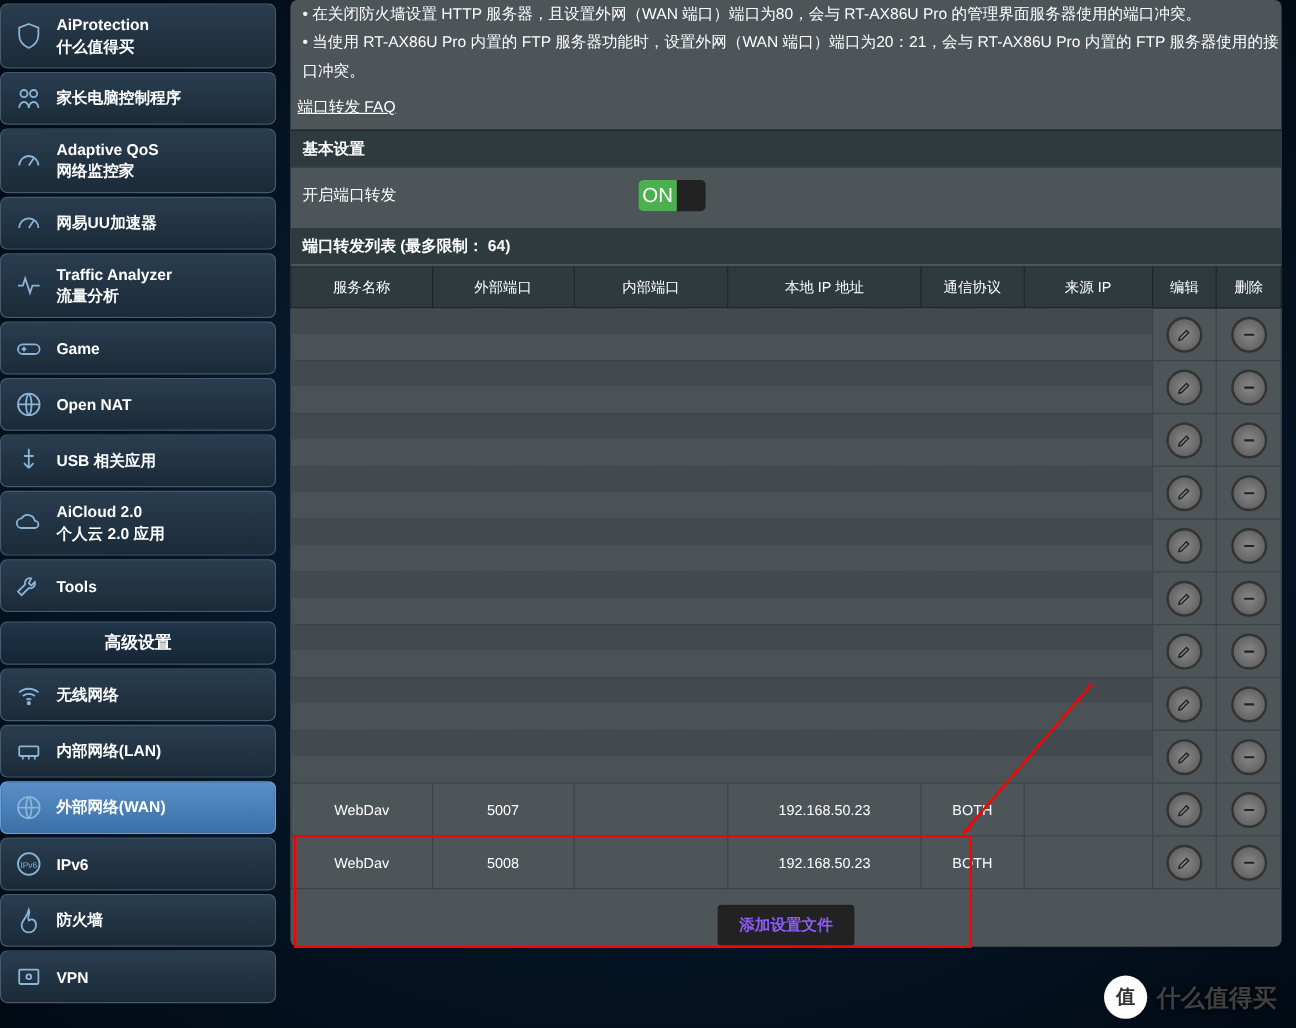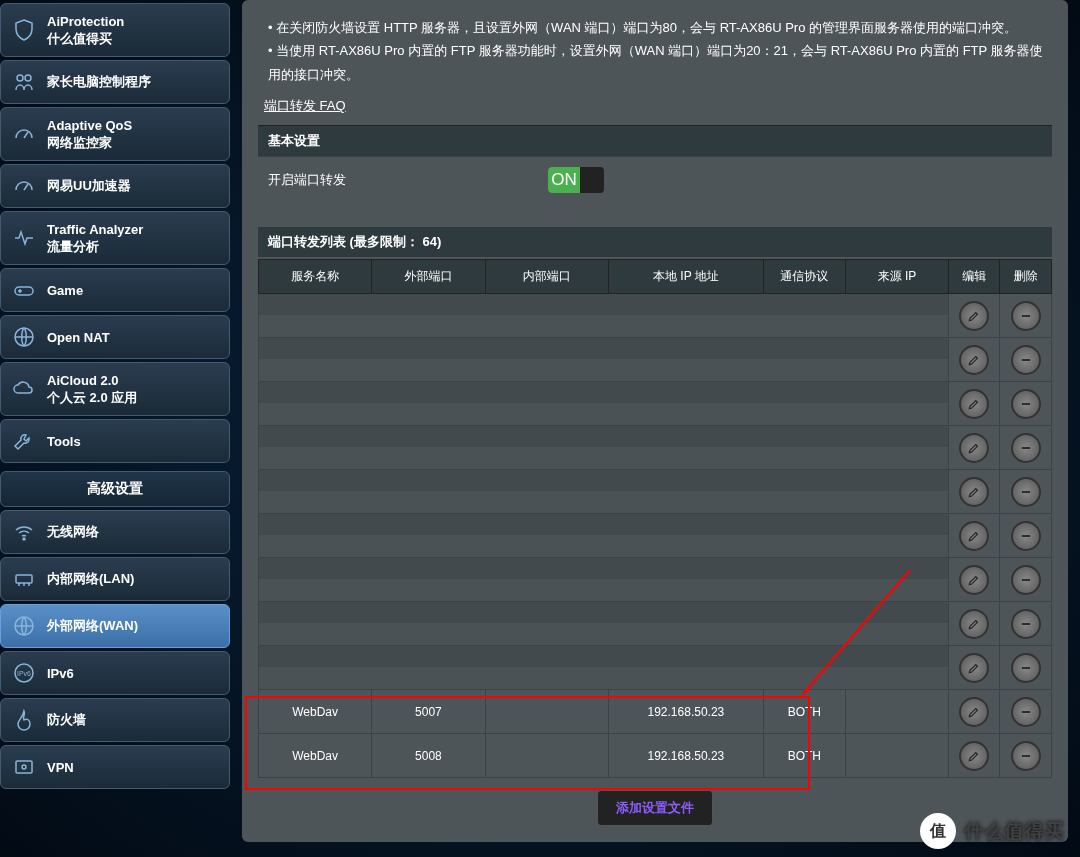--- a/index.html
+++ b/index.html
@@ -6,30 +6,30 @@
 body { background:radial-gradient(ellipse at center,#0a2540 0%,#051424 60%,#020a14 100%); color:#fff; width:1080px; height:857px; overflow:hidden; position:relative; }
 .container { display:flex; height:100%; }
 .sidebar { width:230px; padding:0 0; }
 .menu-item { display:flex; align-items:center; background:linear-gradient(#2a3d4f,#1a2a38); border:1px solid #455a6e; border-radius:6px; margin:3px 0; padding:8px 10px; cursor:pointer; min-height:41px; }
 .menu-item.active { background:linear-gradient(#5a8fc7,#3a6fa7); border-color:#6a9fd7; }
 .menu-icon { width:26px; height:26px; margin-right:10px; display:flex; align-items:center; justify-content:center; flex-shrink:0; }
 .menu-text { font-size:13px; font-weight:bold; }
 .menu-sub { font-size:13px; font-weight:bold; display:block; }
 .section-header { background:linear-gradient(#203548,#152535); border:1px solid #455a6e; border-radius:6px; margin:8px 0 3px; padding:8px; text-align:center; font-size:14px; font-weight:bold; }
 .main { flex:1; padding:0 12px 12px 12px; }
-.content-panel { background:#4e5559; border-radius:6px; padding:16px; }
+.content-panel { background:#4e5559; border-radius:6px; padding:0; }
 .note-list { list-style:none; margin:0 0 10px 10px; font-size:13px; line-height:1.8; }
 .note-list li::before { content:"• "; }
 .faq-link { text-decoration:underline; font-size:13px; margin-left:6px; cursor:pointer; display:inline-block; margin-bottom:10px; }
 .section-title { background:#2f3a3f; padding:6px 10px; font-size:13px; font-weight:bold; border-top:1px solid #222; }
 .setting-row { display:flex; align-items:center; padding:10px; border-top:1px solid #3a4448; }
 .setting-label { width:280px; font-size:13px; }
 .toggle { width:56px; height:26px; background:#222; border-radius:4px; display:flex; align-items:center; cursor:pointer; position:relative; }
 .toggle-on { width:32px; height:26px; background:#4caf50; border-radius:4px 0 0 4px; display:flex; align-items:center; justify-content:center; font-size:17px; font-weight:normal; }
-.list-title { background:#2f3a3f; padding:6px 10px; font-size:13px; font-weight:bold; margin-top:24px; }
+.list-title { background:#2f3a3f; padding:6px 10px; font-size:13px; font-weight:bold; margin-top:4px; }
 .port-table { width:100%; border-collapse:collapse; margin-top:2px; }
 .port-table th { background:#2f3a3f; padding:8px 4px; font-size:12px; font-weight:normal; border:1px solid #222; text-align:center; }
 .port-table td { border:1px solid #3a4448; padding:6px 4px; font-size:12px; text-align:center; height:44px; }
 .icon-btn { width:30px; height:30px; border-radius:50%; background:radial-gradient(#888,#555); border:2px solid #333; display:inline-flex; align-items:center; justify-content:center; cursor:pointer; color:#222; font-weight:bold; font-size:16px; }
 .pixelated { position:relative; }
 .pixelated::after { content:""; position:absolute; inset:0; background:
   repeating-linear-gradient(0deg,#4a5256 0 22px,#424a4e 22px 44px),
   repeating-linear-gradient(90deg,transparent 0 30px,rgba(255,255,255,0.03) 30px 60px); filter:blur(0.3px); }
 .highlight-box { position:absolute; border:2px solid #ff0000; pointer-events:none; }
 .arrow { position:absolute; pointer-events:none; }
@@ -104,20 +104,28 @@
             <svg class="svg-icon" viewBox="0 0 24 24">
               <circle cx="12" cy="12" r="9"></circle>
               <path d="M3 12h18M12 3c3 3 3 15 0 18M12 3c-3 3-3 15 0 18"></path>
             </svg>
           </span>
           <span class="menu-text">Open NAT</span>
         </div>
         <div class="menu-item">
           <span class="menu-icon">
             <svg class="svg-icon" viewBox="0 0 24 24">
+              <path d="M12 2v16M12 18l-4-4M12 18l4-4M8 8h8"></path>
+            </svg>
+          </span>
+          <span class="menu-text">USB 相关应用</span>
+        </div>
+        <div class="menu-item">
+          <span class="menu-icon">
+            <svg class="svg-icon" viewBox="0 0 24 24">
               <path d="M6 16a4 4 0 010-8 6 6 0 0111 2 3 3 0 010 6z"></path>
             </svg>
           </span>
           <span><span class="menu-text">AiCloud 2.0</span><span class="menu-sub">个人云 2.0 应用</span></span>
         </div>
         <div class="menu-item">
           <span class="menu-icon">
             <svg class="svg-icon" viewBox="0 0 24 24">
               <path d="M14 6a4 4 0 00-5 5l-6 6 3 3 6-6a4 4 0 005-5l-3 3-2-2z"></path>
             </svg>

